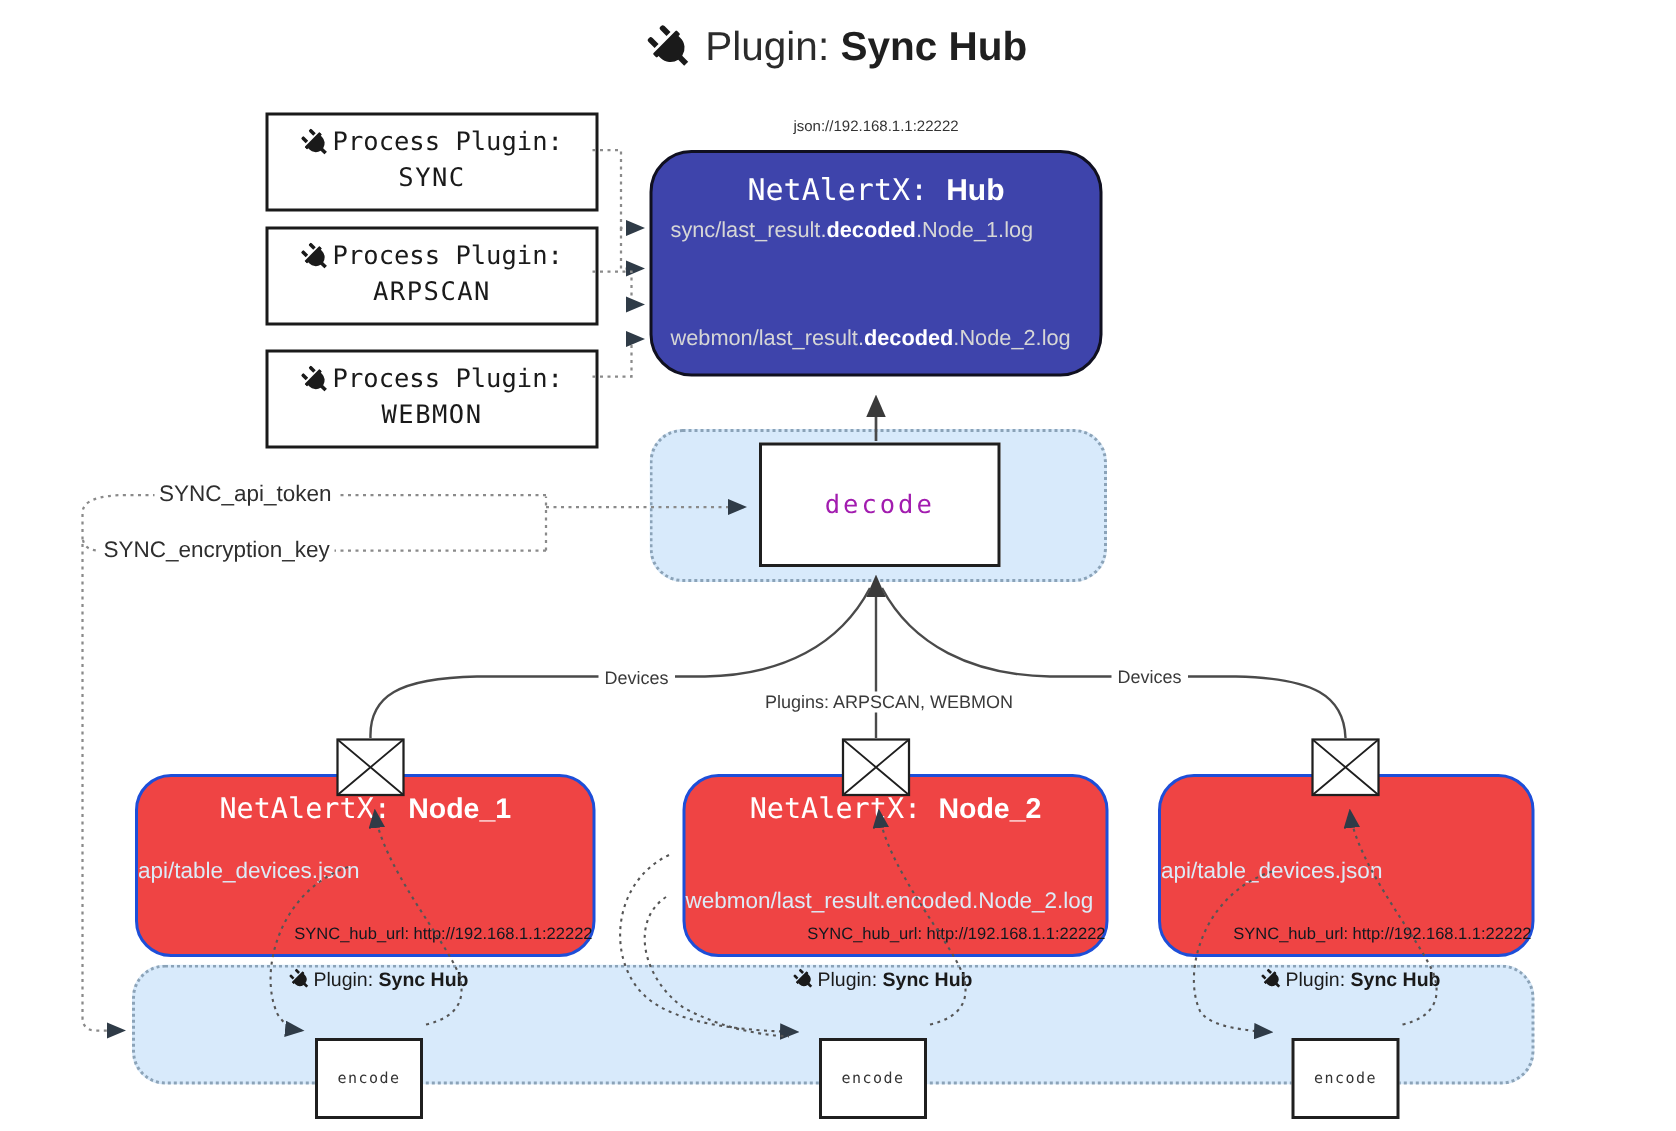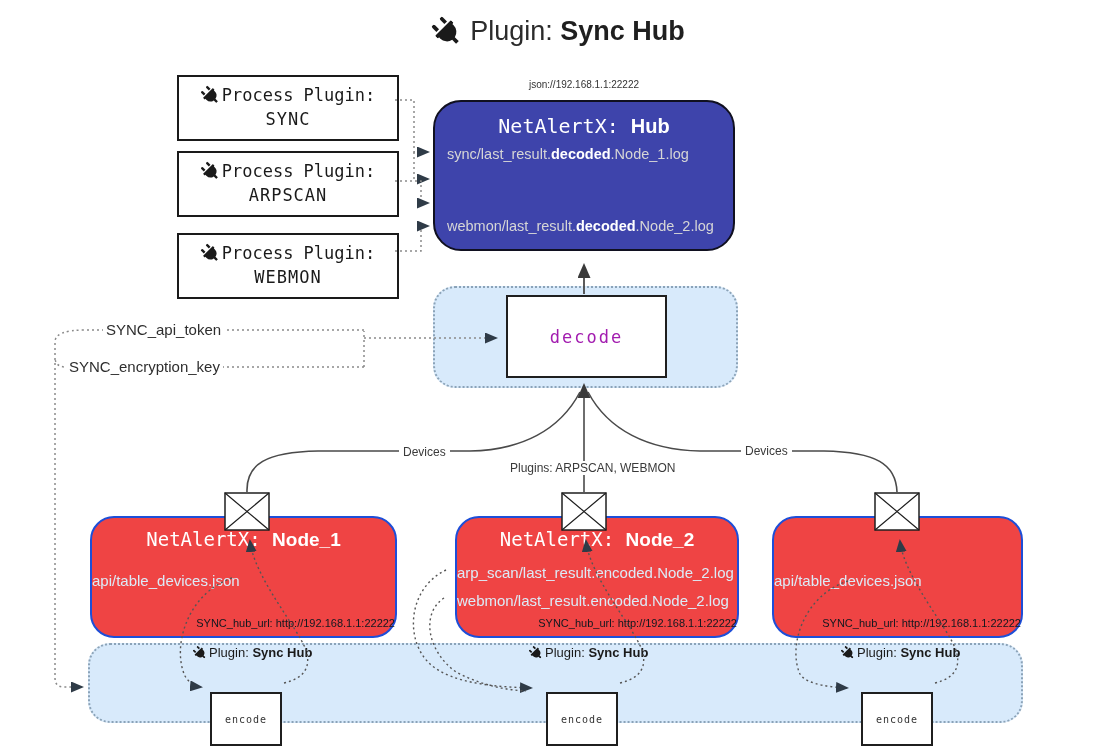--- a/index.html
+++ b/index.html
@@ -176,21 +176,20 @@
   <div class="abs linelabel" style="left:506px;top:461px;">Plugins: ARPSCAN, WEBMON</div>
   <div class="abs linelabel" style="left:741px;top:444px;">Devices</div>
 
   <div class="abs node" style="left:90px;top:516px;width:307px;height:122px;">
     <div class="node-title mono"><span>NetAlertX: </span><b>Node_1</b></div>
     <div class="node-file" style="top:54px;">api/table_devices.json</div>
     <div class="node-huburl">SYNC_hub_url: http://192.168.1.1:22222</div>
   </div>
   <div class="abs node" style="left:431px;top:516px;width:284px;height:122px;margin-left:24px;">
     <div class="node-title mono"><span>NetAlertX: </span><b>Node_2</b></div>
-    <div class="node-file" style="top:46px;">arp_scan/last_result.encoded.Node_2.log</div>
     <div class="node-file" style="top:74px;">webmon/last_result.encoded.Node_2.log</div>
     <div class="node-huburl">SYNC_hub_url: http://192.168.1.1:22222</div>
   </div>
   <div class="abs node" style="left:772px;top:516px;width:251px;height:122px;">
     <div class="node-file" style="top:54px;">api/table_devices.json</div>
     <div class="node-huburl">SYNC_hub_url: http://192.168.1.1:22222</div>
   </div>
 
   <div class="abs lightzone encode-zone"></div>
 

